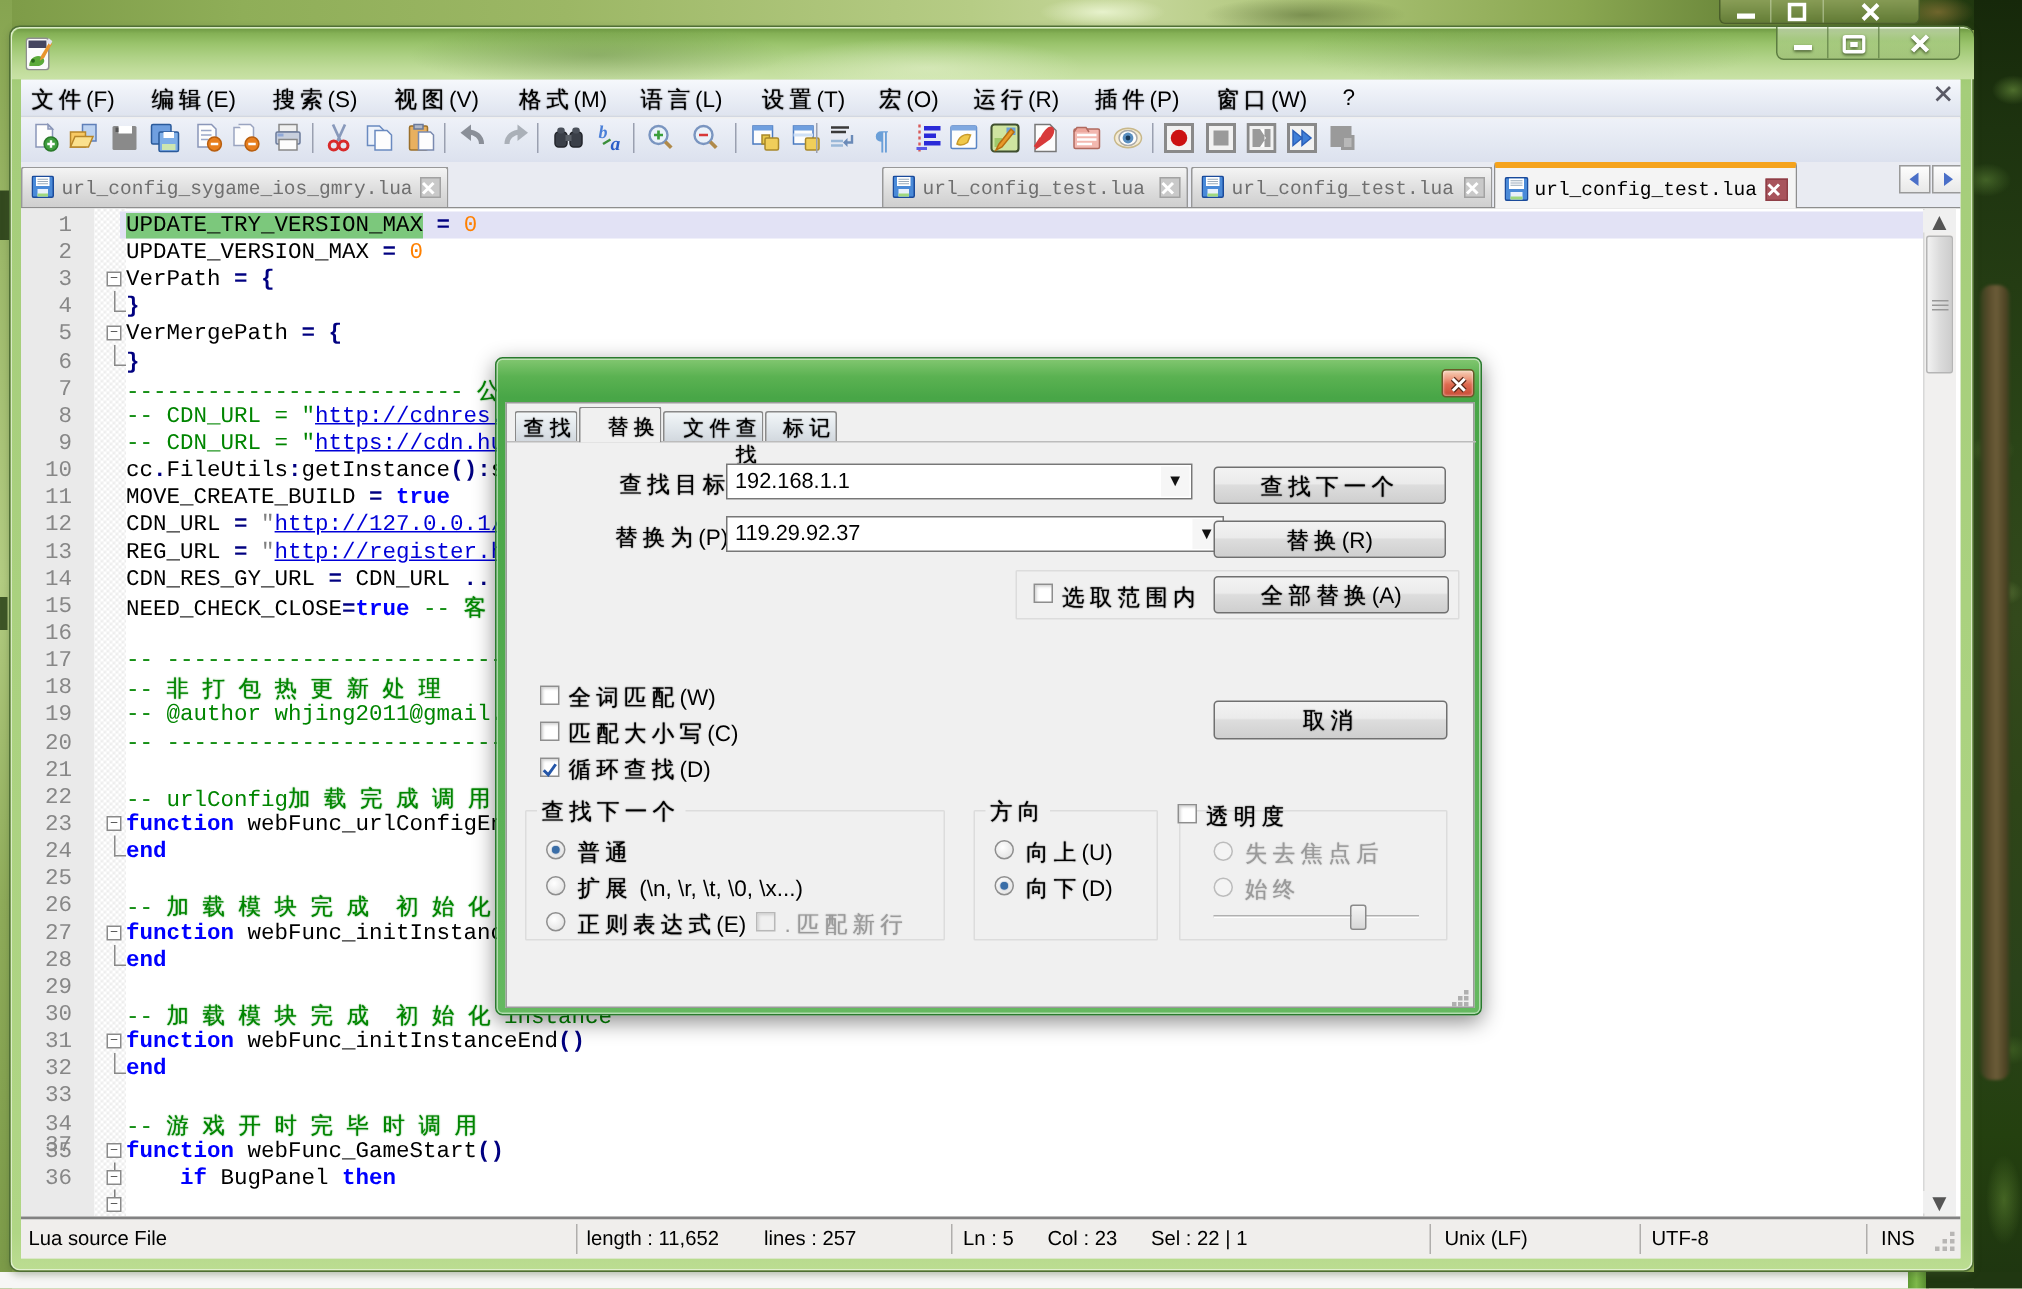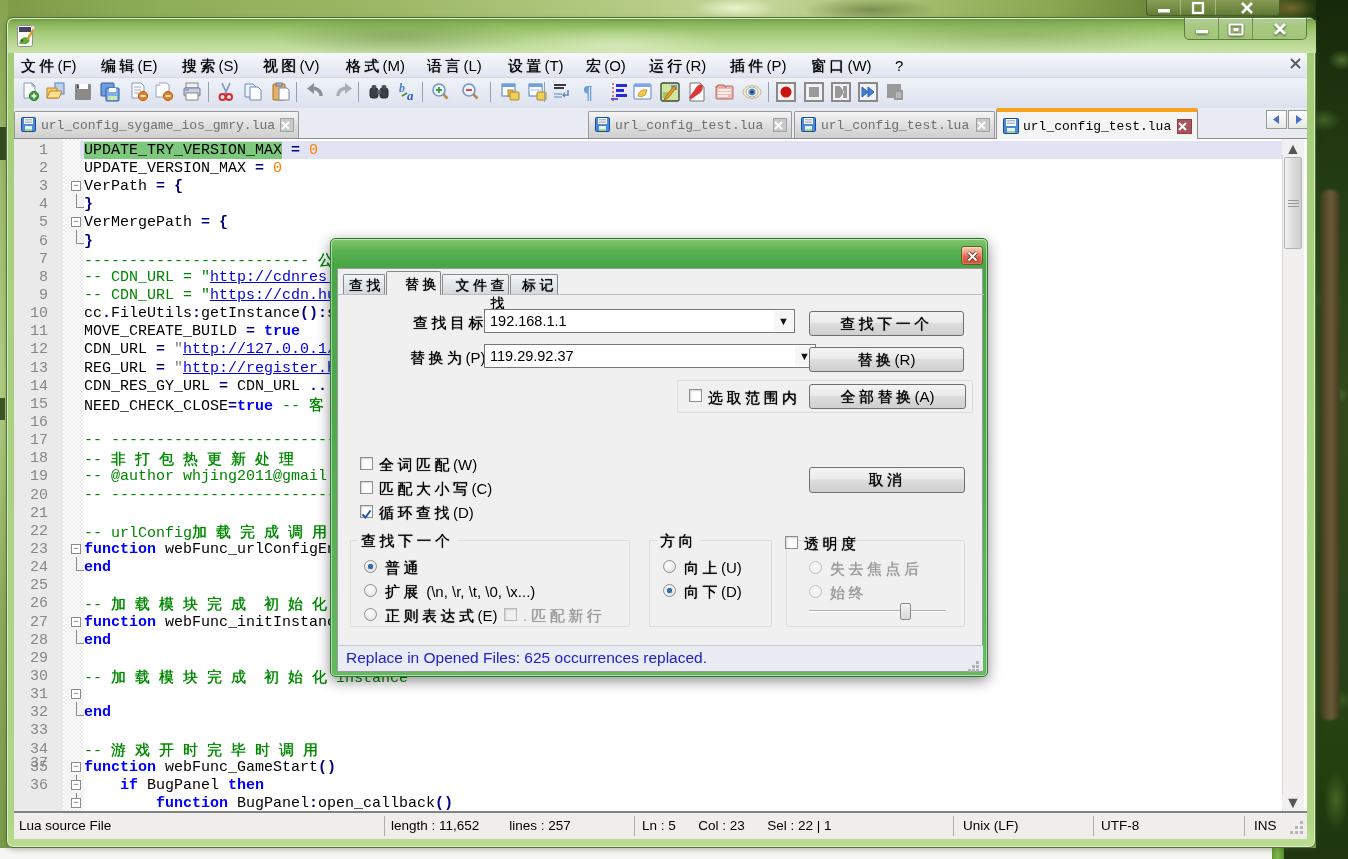--- a/index.html
+++ b/index.html
@@ -491,25 +491,25 @@
       <div class="ln" style="top:311px"><span class="c">-- <span class="cj">非打包热更新处理</span></span></div>
       <div class="ln" style="top:329px"><span class="c">-- @author whjing2011@gmail.com</span></div>
       <div class="ln" style="top:348px"><span class="c">-- ------------------------------------</span></div>
       <div class="ln" style="top:384px"><span class="c">-- urlConfig<span class="cj">加载完成调用</span></span></div>
       <div class="ln" style="top:402px"><span class="k">function</span> webFunc_urlConfigEnd<span class="o">()</span></div>
       <div class="ln" style="top:420px"><span class="k">end</span></div>
       <div class="ln" style="top:456px"><span class="c">-- <span class="cj">加载模块完成</span> <span class="cj">初始化</span>instance</span></div>
       <div class="ln" style="top:475px"><span class="k">function</span> webFunc_initInstance<span class="o">()</span></div>
       <div class="ln" style="top:493px"><span class="k">end</span></div>
       <div class="ln" style="top:529px"><span class="c">-- <span class="cj">加载模块完成</span> <span class="cj">初始化</span>instance</span></div>
+      <div class="ln" style="top:547px"><span class="k">function</span> webFunc_initInstanceEnd<span class="o">()</span></div>
       <div class="ln" style="top:565px"><span class="k">end</span></div>
       <div class="ln" style="top:602px"><span class="c">-- <span class="cj">游戏开时完毕时调用</span></span></div>
       <div class="ln" style="top:620px"><span class="k">function</span> webFunc_GameStart<span class="o">()</span></div>
       <div class="ln" style="top:638px">    <span class="k">if</span> BugPanel <span class="k">then</span></div>
-      <div class="ln" style="top:656px">        <span class="k">function</span> BugPanel<span class="o">:</span>open_callback<span class="o">()</span></div>
       <div class="fm" style="top:42px">−</div>
         <div class="fe" style="top:55px"></div>
       <div class="fm" style="top:78px">−</div>
         <div class="fe" style="top:91px"></div>
       <div class="fm" style="top:405px">−</div>
         <div class="fe" style="top:418px"></div>
       <div class="fm" style="top:478px">−</div>
         <div class="fe" style="top:491px"></div>
       <div class="fm" style="top:550px">−</div>
         <div class="fe" style="top:563px"></div>
@@ -602,21 +602,20 @@
     <div class="lbl" style="left:346px;top:314px"><span class="cjm">向下</span>(D)</div>
     <div class="grp" style="left:448px;top:271px;width:179px;height:87px"></div>
     <div class="cbx" style="left:447px;top:267px"></div>
     <div class="lbl" style="left:466px;top:266px"><span class="cjm">透明度</span></div>
     <div class="rad radD" style="left:471px;top:292px"></div>
     <div class="lbl dis" style="left:492px;top:291px"><span class="cjm">失去焦点后</span></div>
     <div class="rad radD" style="left:471px;top:316px"></div>
     <div class="lbl dis" style="left:492px;top:315px"><span class="cjm">始终</span></div>
     <div class="abs" id="sliderTrack" style="left:471px;top:341px;width:137px"></div>
     <div class="abs" id="sliderThumb" style="left:562px;top:334px"></div>
-    <div class="abs" id="infoStrip">Replace in Opened Files: 625 occurrences replaced.</div>
     <div class="grip" style="left:630px;top:390px"><svg width="12" height="12">
           <g fill="#b0b0b0">
             <rect x="8" y="0" width="3" height="3"></rect>
             <rect x="8" y="4" width="3" height="3"></rect>
             <rect x="8" y="8" width="3" height="3"></rect>
             <rect x="4" y="4" width="3" height="3"></rect>
             <rect x="4" y="8" width="3" height="3"></rect>
             <rect x="0" y="8" width="3" height="3"></rect>
           </g>
         </svg></div>

